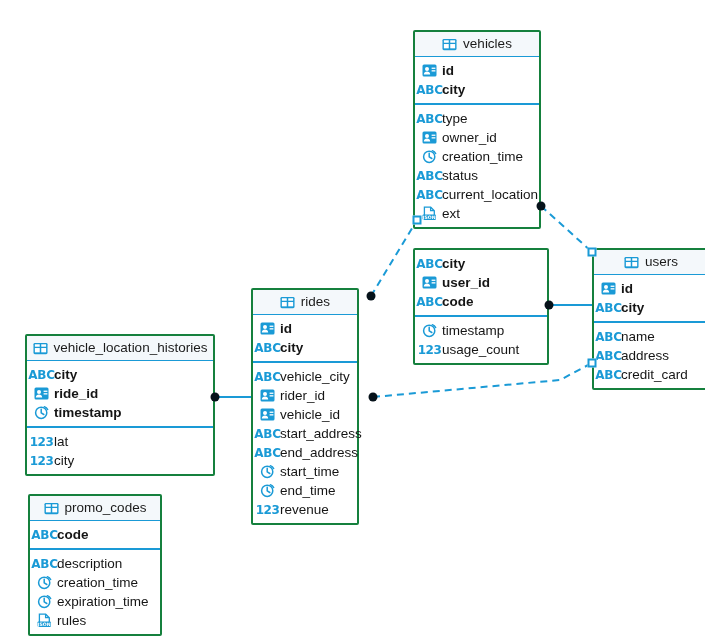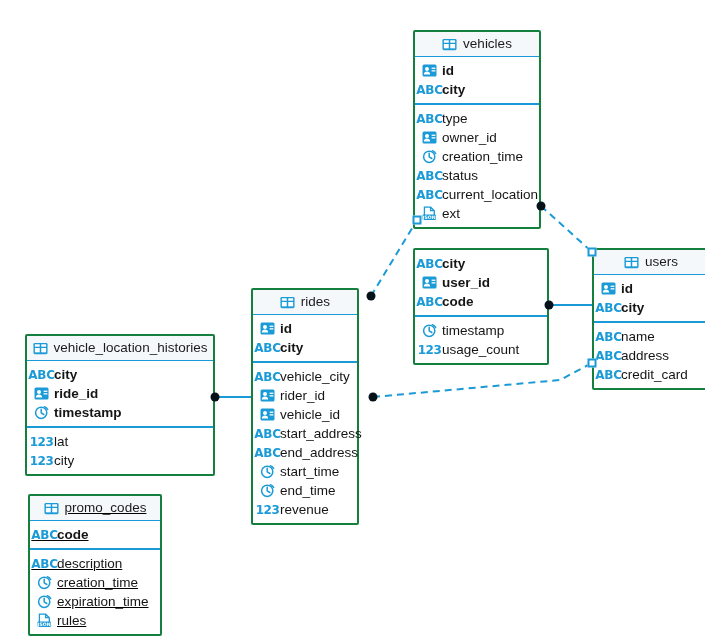--- a/index.html
+++ b/index.html
@@ -440,21 +440,21 @@
         <div class="field">
           <span class="ico ico-num">123</span>
           <span class="field-name">lat</span>
         </div>
         <div class="field">
           <span class="ico ico-num">123</span>
           <span class="field-name">city</span>
         </div>
       </div>
     </div>
-    <div class="entity" style="left: 28px; top: 494px; width: 134px; text-decoration: underline;">
+    <div class="entity" style="left: 28px; top: 494px; width: 134px;">
       <div class="entity-header">
         <span class="ico">
           <svg width="16" height="13" viewBox="0 0 16 13">
             <rect x="0.5" y="0.5" width="15" height="12" rx="1.5" fill="#1a9ad6"></rect>
             <rect x="2" y="2" width="5.2" height="2.6" fill="#fff"></rect>
             <rect x="8.8" y="2" width="5.2" height="2.6" fill="#fff"></rect>
             <rect x="2" y="6" width="5.2" height="4.6" fill="#fff"></rect>
             <rect x="8.8" y="6" width="5.2" height="4.6" fill="#fff"></rect>
           </svg>
         </span>

